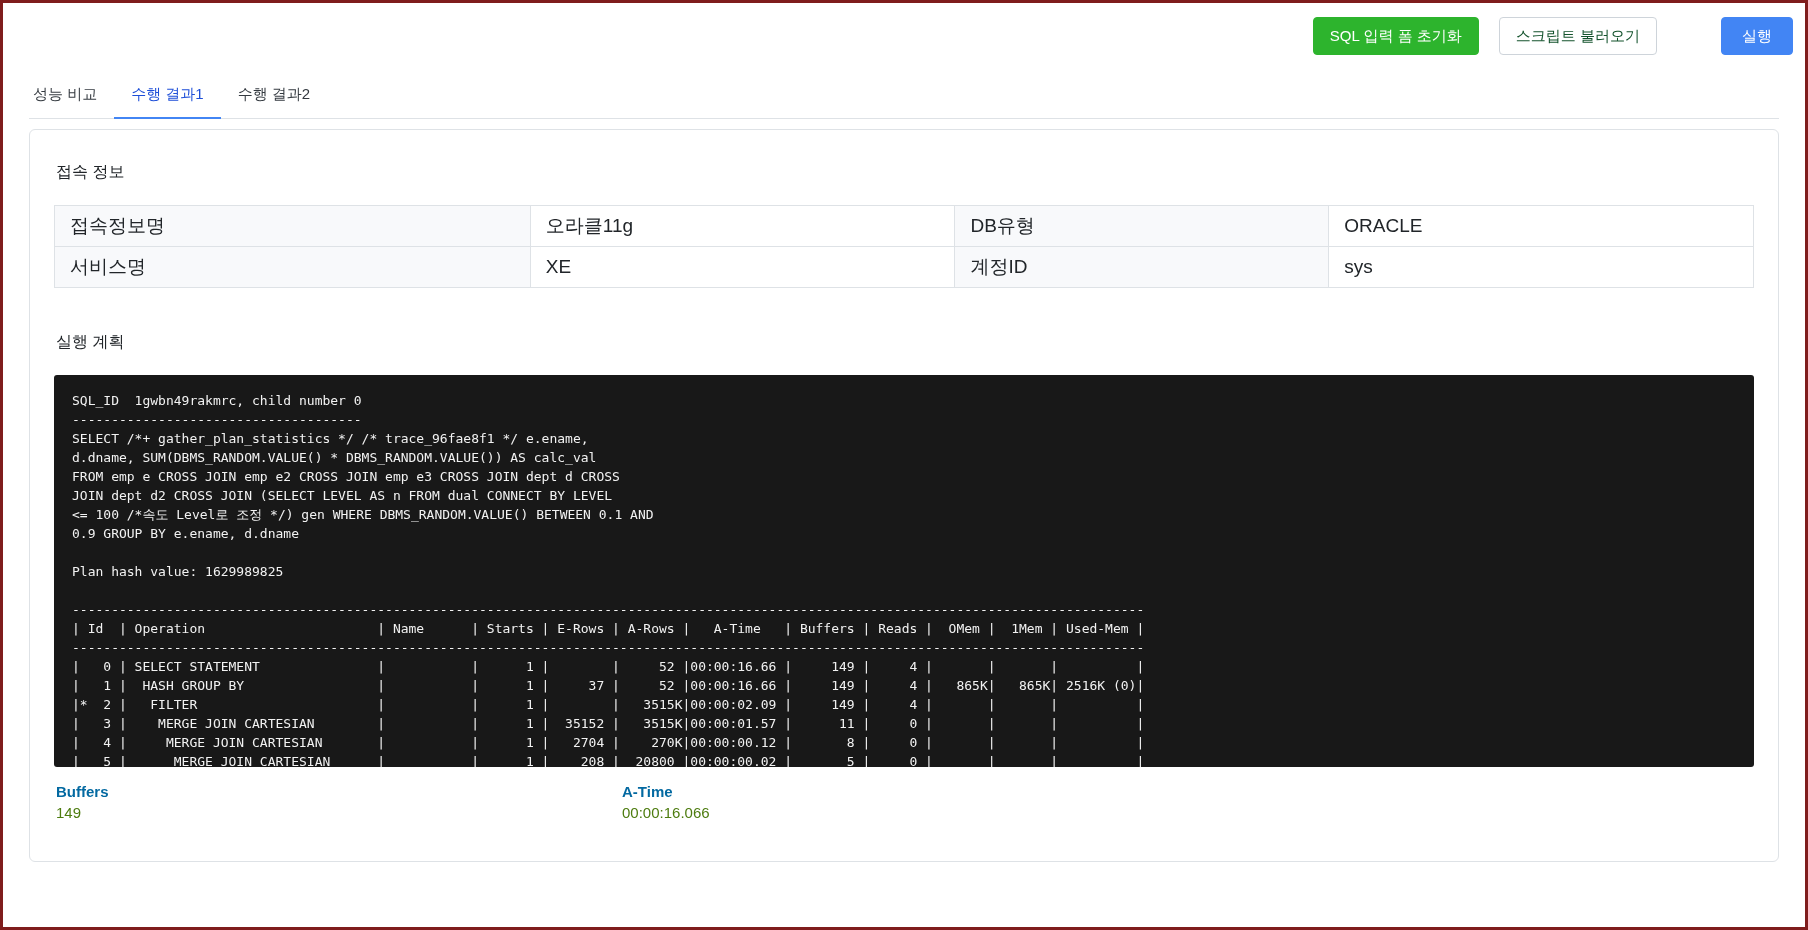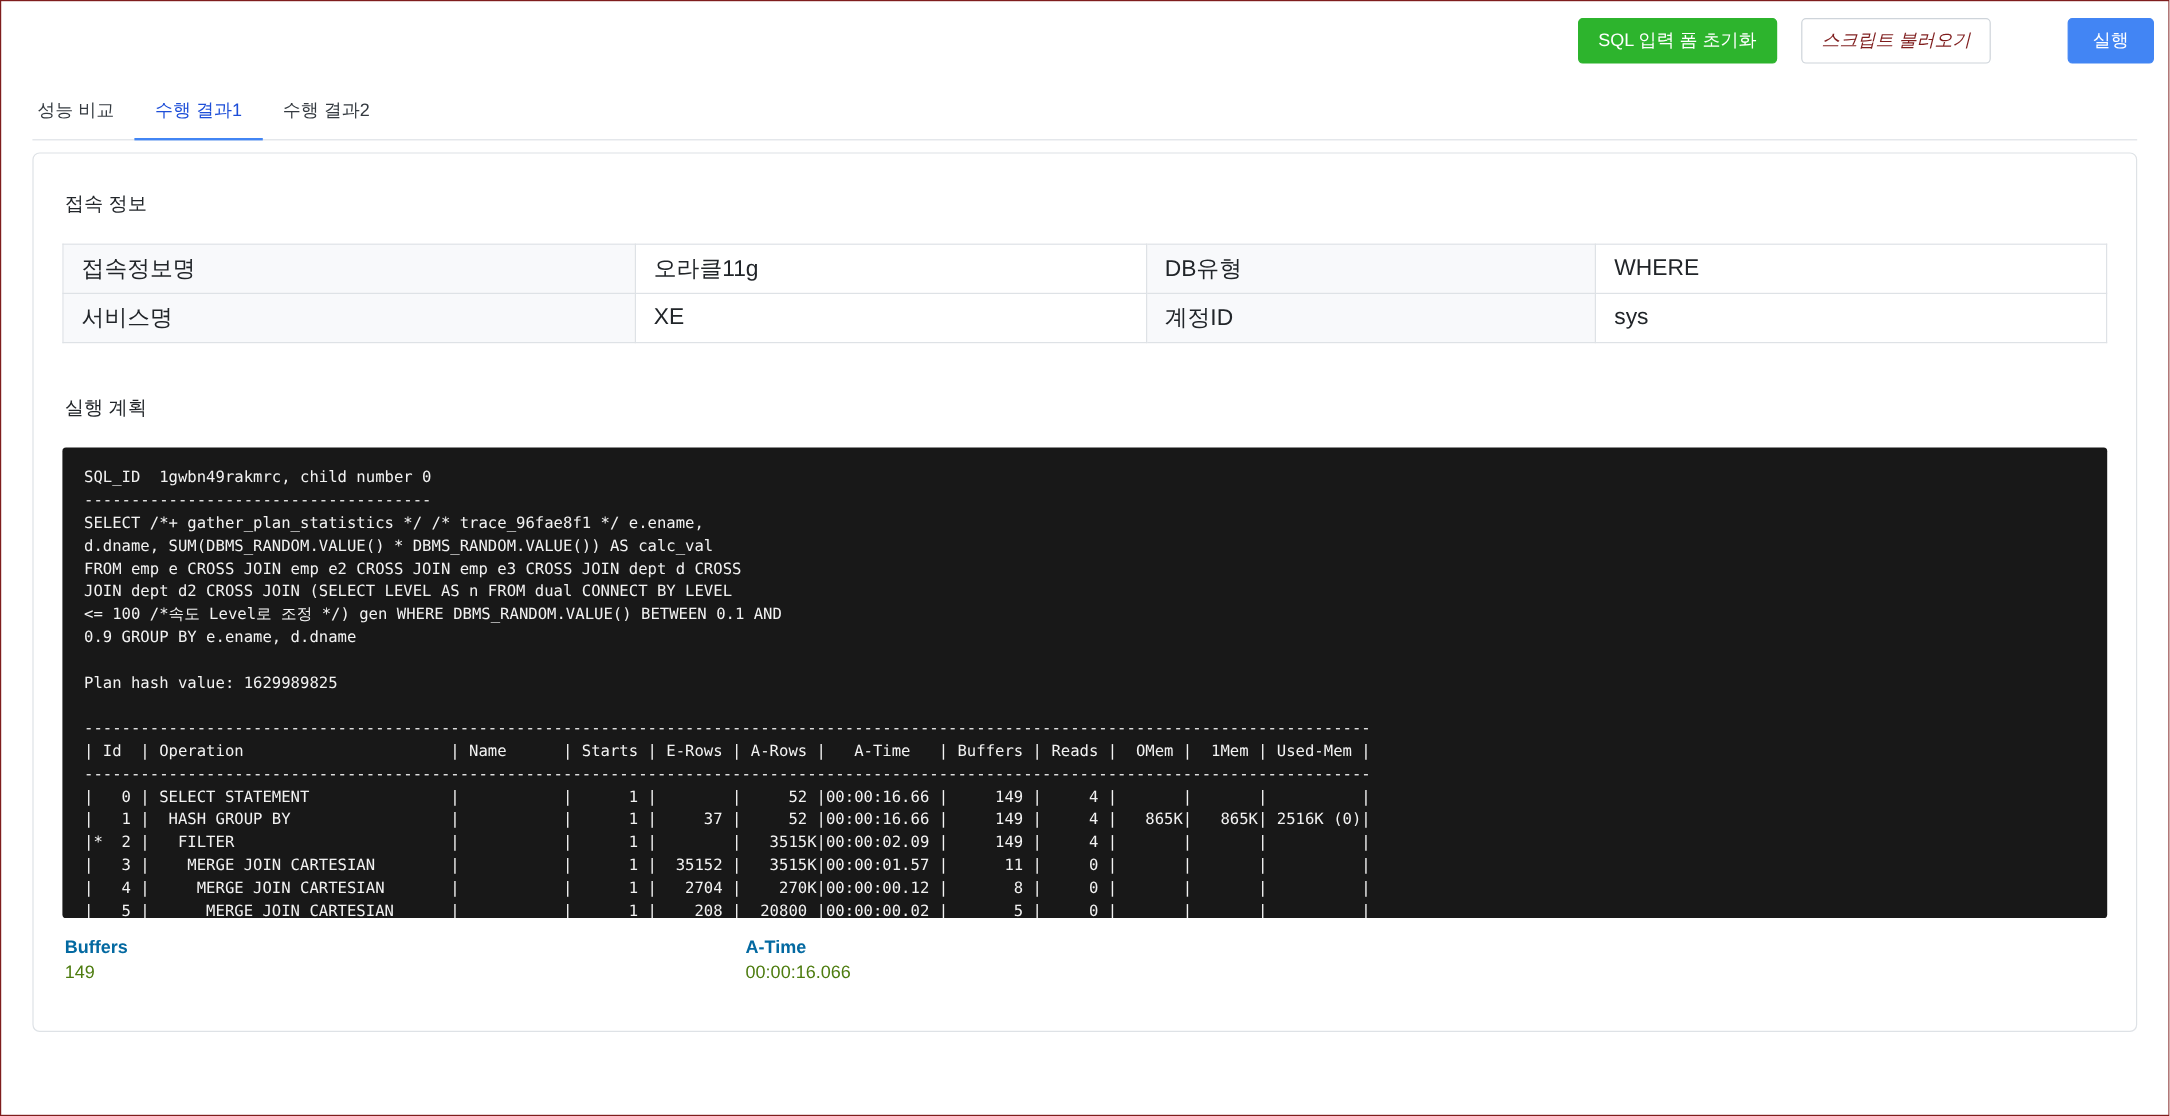--- a/index.html
+++ b/index.html
@@ -5,37 +5,37 @@
   * { box-sizing: border-box; }
   html, body { margin: 0; padding: 0; }
   body {
     width: 1808px; height: 930px;
     background: #ffffff;
     font-family: "Liberation Sans", "DejaVu Sans", sans-serif;
     color: #212529;
   }
   .page {
     width: 100%; height: 100%;
-    border: 1px solid #7f1d1d;
+    border: 3px solid #7f1d1d;
     background: #fff;
     overflow: hidden;
     position: relative;
   }
   .toolbar {
     display: flex; justify-content: flex-end; align-items: center;
     gap: 20px;
     padding: 14px 12px 0 0;
   }
   .btn {
     font-family: inherit; font-size: 15px; line-height: 1.2;
     border-radius: 4px; padding: 9px 16px;
     cursor: pointer; border: 1px solid transparent;
   }
   .btn-green  { background: #2db42d; color: #fff; border-color: #2db42d; }
-  .btn-outline{ background: #ffffff; color: #7f1d1d; border-color: #ced4da; font-style: italic; }
+  .btn-outline{ background: #ffffff; color: #14532d; border-color: #ced4da; }
   .btn-blue   { background: #4285f4; color: #fff; border-color: #4285f4; padding: 9px 20px; margin-left: 44px; }
   .tabs {
     display: flex;
     margin: 18px 26px 0 26px;
     border-bottom: 1px solid #dee2e6;
   }
   .tab {
     padding: 12px 17px 13px 17px;
     font-size: 15px; color: #343a40;
     cursor: pointer;
@@ -120,21 +120,21 @@
         <col style="width:28%">
           <col style="width:25%">
           <col style="width:22%">
           <col style="width:25%">
       </colgroup>
       <tbody>
         <tr>
           <td class="label">접속정보명</td>
           <td class="value">오라클11g</td>
           <td class="label">DB유형</td>
-          <td class="value">WHERE</td>
+          <td class="value">ORACLE</td>
         </tr>
         <tr>
           <td class="label">서비스명</td>
           <td class="value">XE</td>
           <td class="label">계정ID</td>
           <td class="value">sys</td>
         </tr>
       </tbody>
     </table>
 

